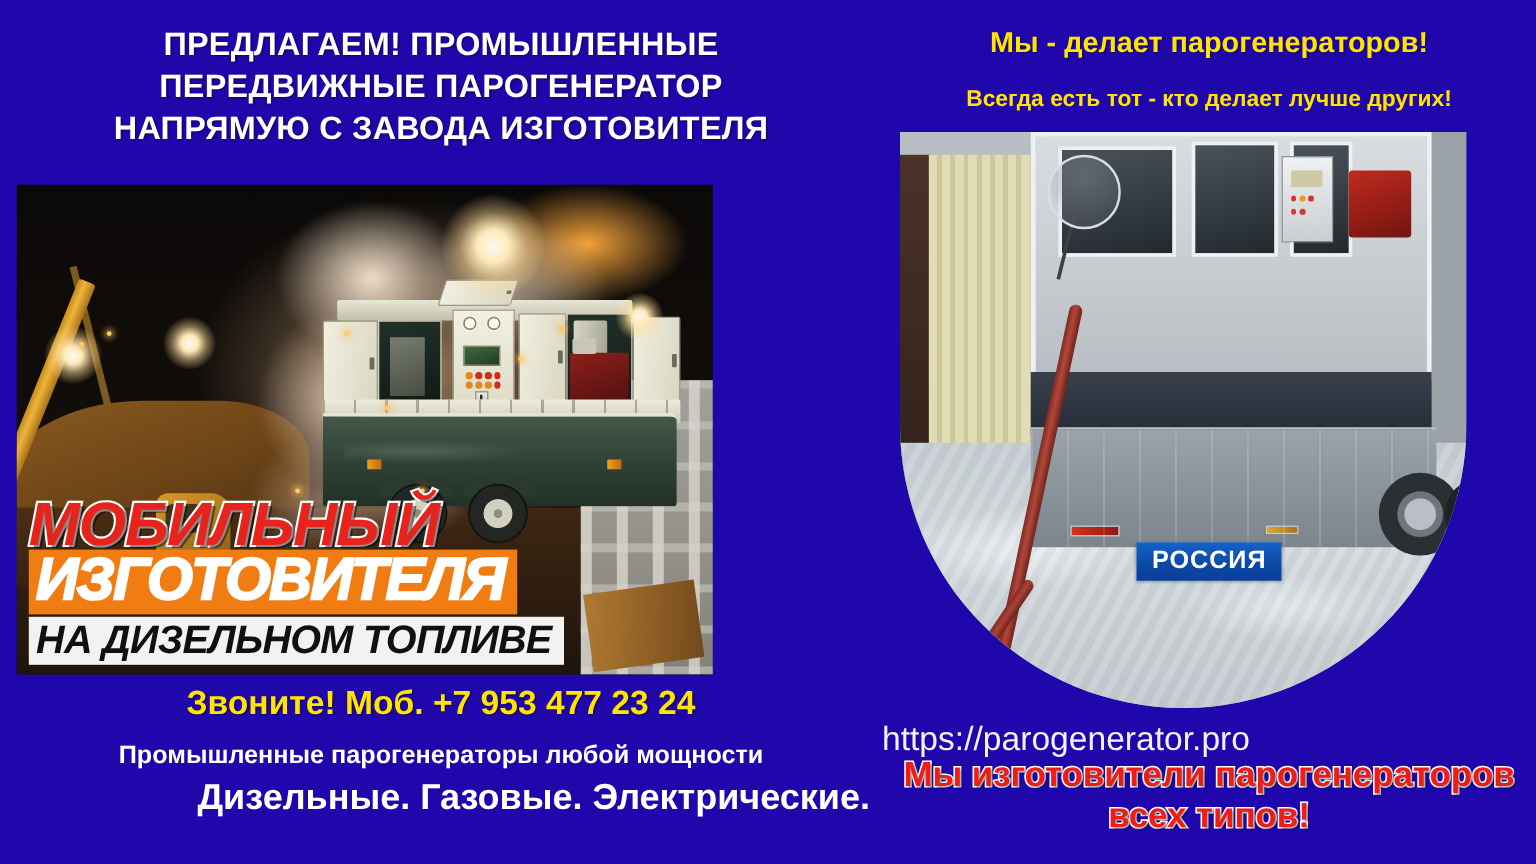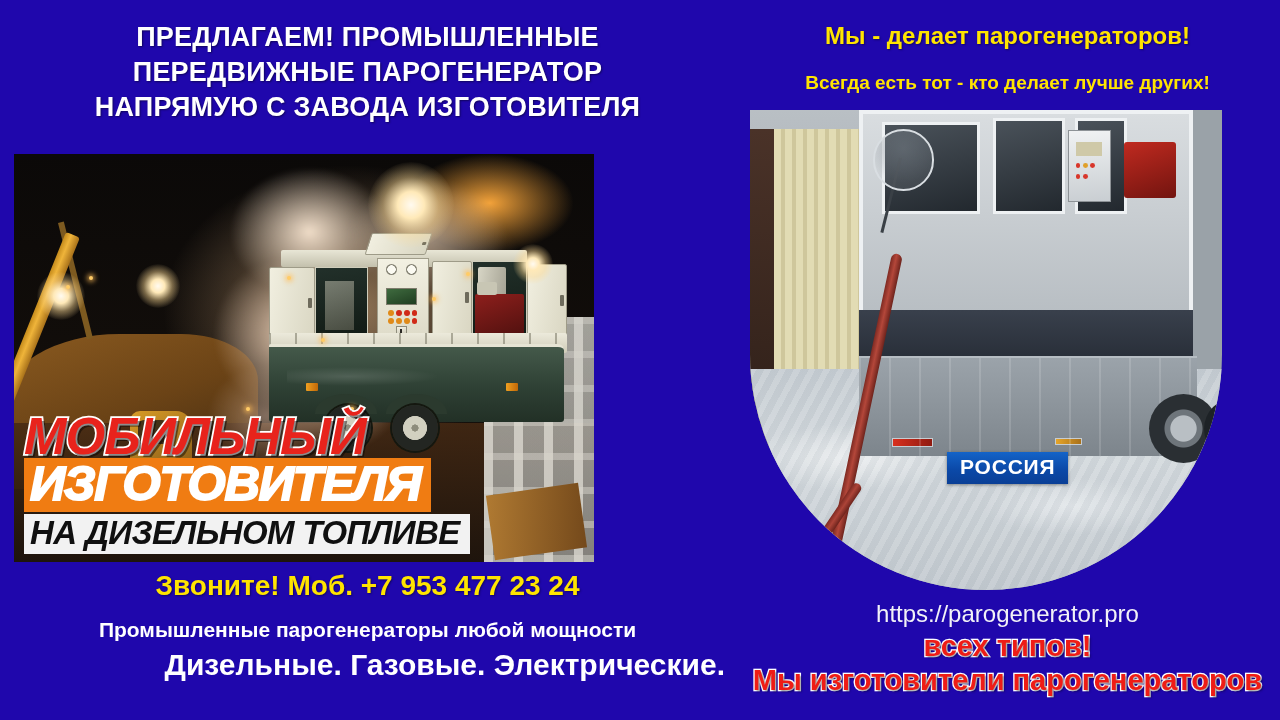--- a/index.html
+++ b/index.html
@@ -400,22 +400,22 @@
     position:absolute; left:212px; top:452px;
     padding:3px 13px 5px 13px;
     background:linear-gradient(180deg,#1463c8 0%,#0b49a8 55%,#0a3f96 100%);
     color:#ffffff; font-size:21px; font-weight:bold; letter-spacing:.8px;
     box-shadow:0 1px 3px rgba(0,0,0,.4);
     text-align:right;
   }
 
   .r-url {
     position:absolute; left:0; top:600px; width:545px;
-    text-align:center; color:#f2f2f7;
-    font-size:24px; font-weight:normal;
+    text-align:left; color:#f2f2f7;
+    font-size:28px; font-weight:normal;
   }
   .r-bottom {
     position:absolute; left:0; top:630px; width:545px;
     text-align:center; color:#ee1c16;
     font-size:29px; font-weight:bold; line-height:1.16;
     -webkit-text-stroke:2.6px #ffffff; paint-order:stroke fill;
     text-shadow:2px 2px 2px rgba(0,0,0,.35);
   }
   .r-bottom div { white-space:nowrap; }
 </style>
@@ -550,16 +550,16 @@
     <div class="mirror-circle"></div>
     <div class="hose"></div>
     <div class="hose2"></div>
   </div>
 
   <div class="rossiya-badge">РОССИЯ</div>
 
   <div class="r-url">https://parogenerator.pro</div>
 
   <div class="r-bottom">
+    <div>Мы изготовители парогенераторов</div>
     <div>всех типов!</div>
-    <div>Мы изготовители парогенераторов</div>
   </div>
 </div>
 
 </body></html>

